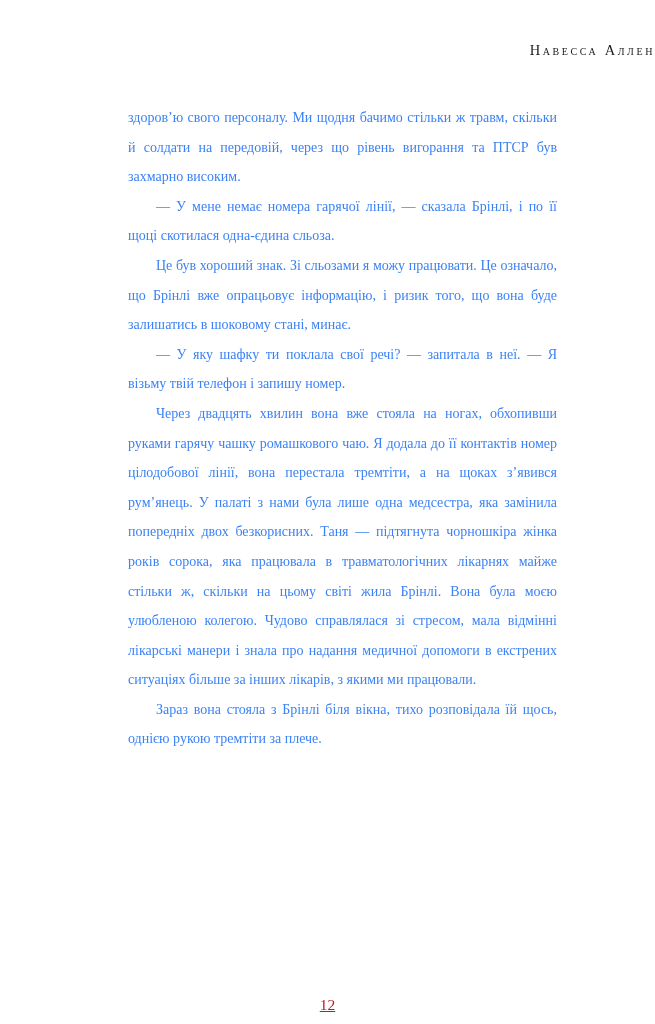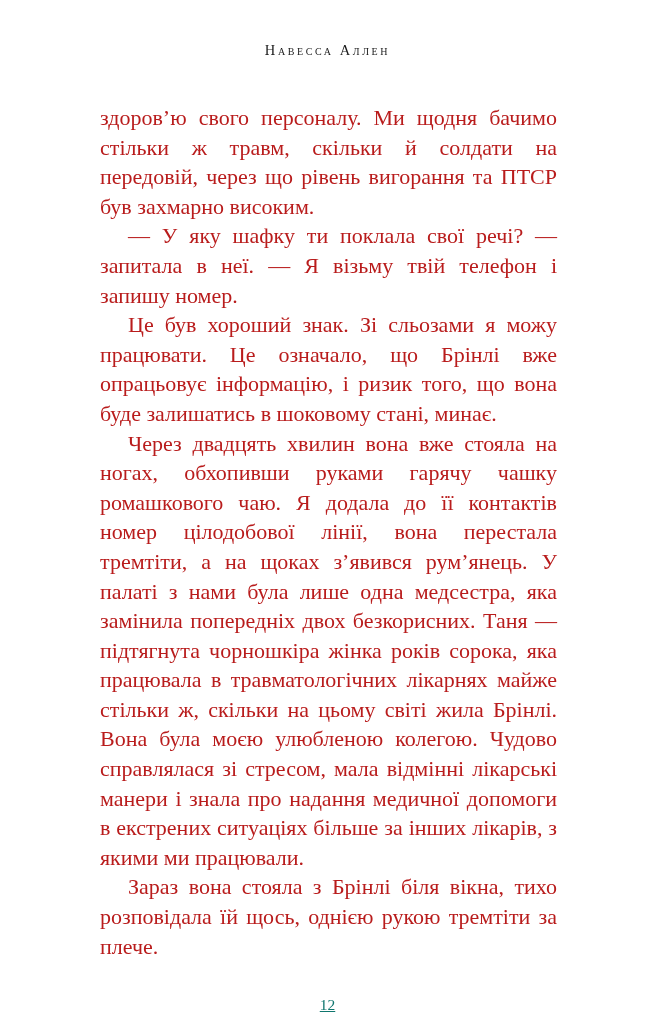--- a/index.html
+++ b/index.html
@@ -16,66 +16,68 @@
     overflow: hidden;
   }
   .page {
     width: 655px;
     height: 1024px;
     box-sizing: border-box;
     padding: 0;
     position: relative;
   }
   .running-head {
-    text-align: center;
+    text-align: right;
     font-size: 14.5px;
     letter-spacing: 2.6px;
     font-variant: small-caps;
     color: #1a1a1a;
     margin-top: 42px;
     font-family: "Liberation Serif", "DejaVu Serif", serif;
   }
   .body-text {
     margin-top: 44px;
     padding: 0 98px 0 100px;
-    font-size: 22px;
+    font-size: 14px;
     line-height: 29.6px;
     text-align: justify;
     text-justify: inter-word;
-    color: #b91c1c;
+    color: #3b82f6;
     hyphens: manual;
+    margin-left: 28px;
   }
   .body-text p {
     margin: 0;
     text-indent: 28px;
   }
   .body-text p.noindent {
     text-indent: 0;
   }
   .folio {
     position: absolute;
     bottom: 52px;
     left: 0;
     right: 0;
     text-align: center;
     font-size: 15.5px;
-    color: #0f766e;
+    color: #b91c1c;
     text-decoration: underline;
   }
 </style>
 </head>
 <body>
 
 <div class="page">
 
   <div class="running-head">Навесса Аллен</div>
 
   <div class="body-text">
     <p class="noindent">здоров’ю свого персоналу. Ми щодня бачимо стільки ж травм, скільки й солдати на передовій, через що рівень вигорання та ПТСР був захмарно високим.</p>
+    <p>— У мене немає номера гарячої лінії, — сказала Брінлі, і по її щоці скотилася одна-єдина сльоза.</p>
+    <p>Це був хороший знак. Зі сльозами я можу працювати. Це означало, що Брінлі вже опрацьовує інформацію, і ризик того, що вона буде залишатись в шоковому стані, минає.</p>
     <p>— У яку шафку ти поклала свої речі? — запитала в неї. — Я візьму твій телефон і запишу номер.</p>
-    <p>Це був хороший знак. Зі сльозами я можу працювати. Це означало, що Брінлі вже опрацьовує інформацію, і ризик того, що вона буде залишатись в шоковому стані, минає.</p>
     <p>Через двадцять хвилин вона вже стояла на ногах, обхопивши руками гарячу чашку ромашкового чаю. Я додала до її контактів номер цілодобової лінії, вона перестала тремтіти, а на щоках з’явився рум’янець. У палаті з нами була лише одна медсестра, яка замінила попередніх двох безкорисних. Таня — підтягнута чорношкіра жінка років сорока, яка працювала в травматологічних лікарнях майже стільки ж, скільки на цьому світі жила Брінлі. Вона була моєю улюбленою колегою. Чудово справлялася зі стресом, мала відмінні лікарські манери і знала про надання медичної допомоги в екстрених ситуаціях більше за інших лікарів, з якими ми працювали.</p>
     <p>Зараз вона стояла з Брінлі біля вікна, тихо розповідала їй щось, однією рукою тремтіти за плече.</p>
   </div>
 
   <div class="folio">12</div>
 
 </div>
 
 </body></html>

